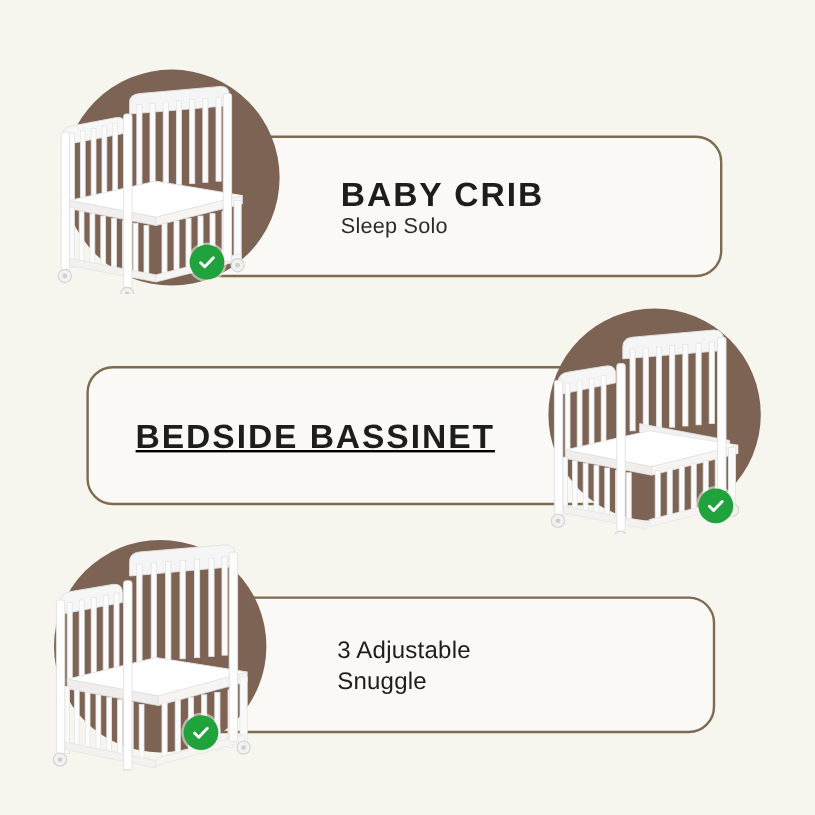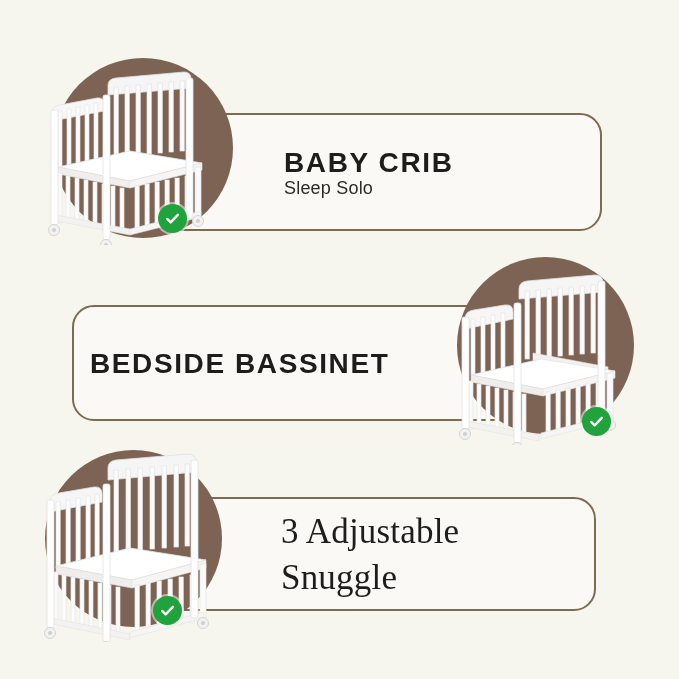--- a/index.html
+++ b/index.html
@@ -39,25 +39,24 @@
     color:#2b2b29;
     font-weight:normal;
     font-size:18px;
     letter-spacing:.2px;
     line-height:1.18;
     white-space:nowrap;
   }
   .plain-line{
     color:#1d1d1b;
     font-weight:normal;
-    font-size:35px;
+    font-size:20px;
     letter-spacing:.2px;
     line-height:1.32;
     white-space:nowrap;
-    font-family:Liberation Serif, serif;
   }
 
   
   .disc{
     position:absolute;
     border-radius:50%;
     background:#7c6354;
   }
   .prodwrap{
     position:absolute;
@@ -180,21 +179,21 @@
   </div>
 
   <div class="badge" style="left:158px;top:204px;width:29px;height:29px;">
     <svg width="17" height="17" viewBox="0 0 24 24">
       <path d="M4.5 12.6 L9.4 17.4 L19.5 6.9" fill="none" stroke="#ffffff" stroke-width="3.4" stroke-linecap="round" stroke-linejoin="round"></path>
     </svg>
   </div>
 
   <div class="card" style="left:72px;top:305px;width:489px;height:116px;">
   </div>
-  <div class="card-text" style="left:90px;top:320px;height:88px;">
+  <div class="card-text" style="left:113px;top:320px;height:88px;text-decoration:underline;">
     <div class="title">BEDSIDE BASSINET</div>
   </div>
 
   <div class="disc" style="left:457px;top:257px;width:177px;height:177px;"></div>
 
   <div class="prodwrap" style="left:443px;top:255px;width:205px;height:190px;">
     <svg viewBox="0 0 205 190" xmlns="http://www.w3.org/2000/svg">
 
       <g>
         <path d="M22 74 L22 64 Q22 56 31 55 L62 50 Q70 49 70 57 L70 64 Z" fill="#f6f6f6" stroke="#e2e2e2" stroke-width=".8"></path>

